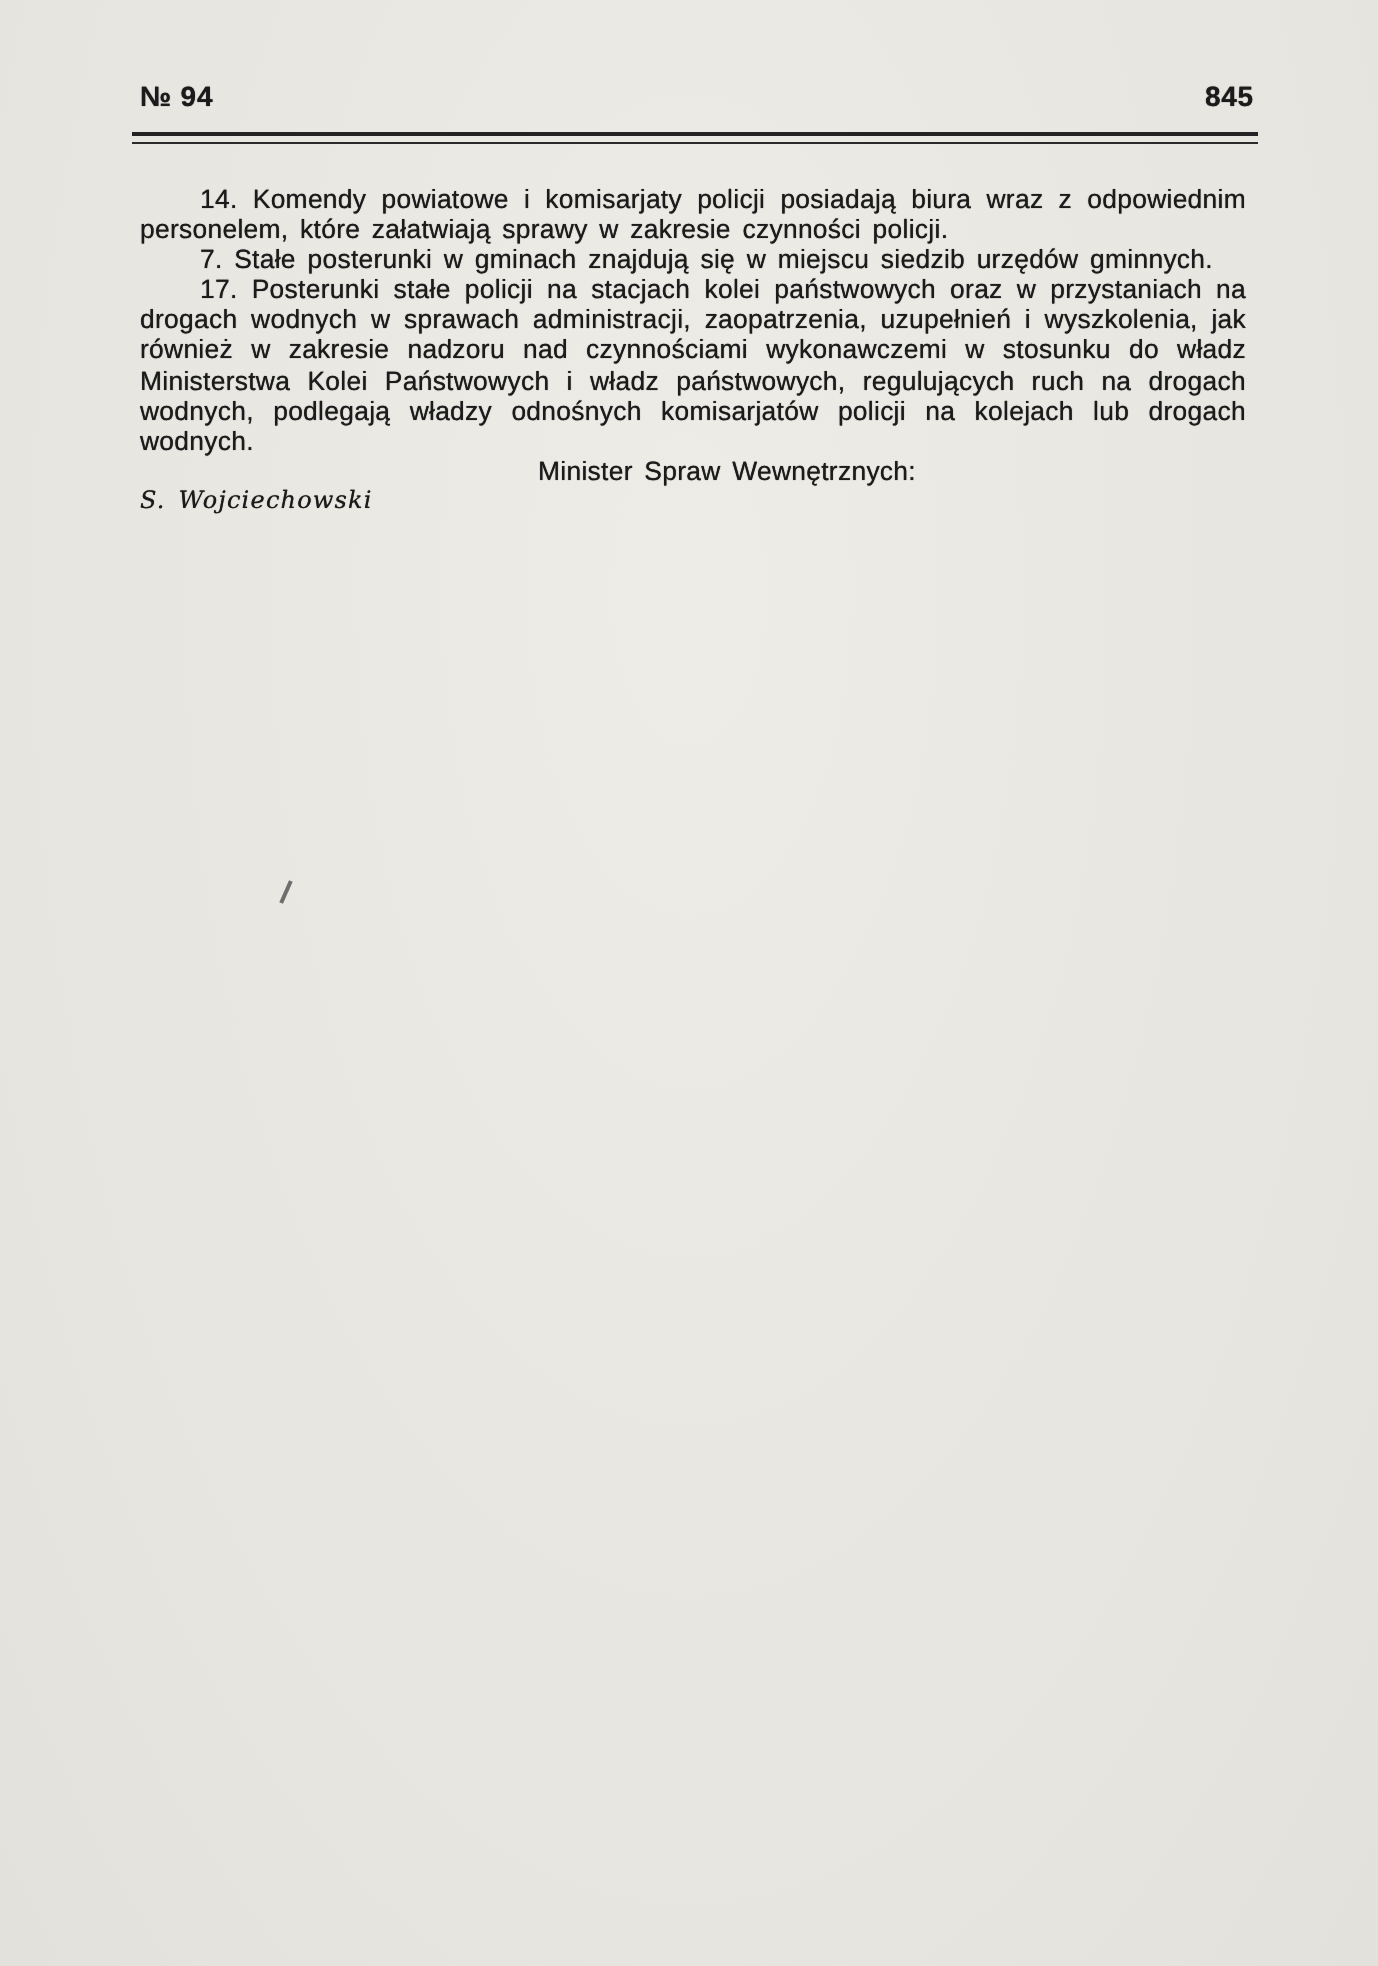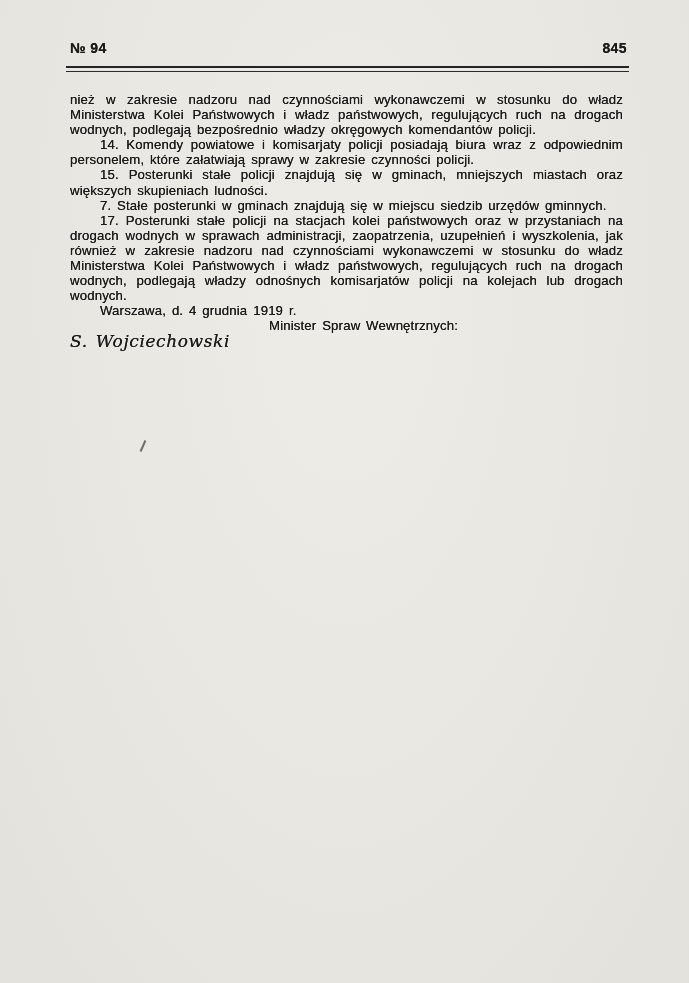--- a/index.html
+++ b/index.html
@@ -76,21 +76,21 @@
   .minister-line {
     margin-top: 14px;
     text-align: center;
     padding-left: 34px;
   }
   .signature {
     margin-top: 5px;
     margin-left: 298px;
     font-family: "DejaVu Serif", serif;
     font-style: italic;
-    font-size: 17px;
+    font-size: 12px;
     letter-spacing: 0.6px;
     text-align: left;
     text-shadow: 0 0 0.4px #2a2a2a;
   }
   .scan-mark {
     position: absolute;
     top: 440px;
     left: 142px;
     width: 2px;
     height: 12px;
@@ -108,27 +108,24 @@
     <span class="issue">№ 94</span>
     <span class="pageno">845</span>
   </div>
 
   <div class="rule">
     <div class="thick"></div>
     <div class="thin"></div>
   </div>
 
   <div class="body-text">
-    <p>nież w zakresie nadzoru nad czynnościami wykonawczemi w stosunku do władz Ministerstwa Kolei Państwowych i władz państwowych, regulujących ruch na drogach wodnych, podlegają bezpośrednio władzy okręgowych komendantów policji.</p>
     <p class="indent">14.  Komendy powiatowe i komisarjaty policji posiadają biura wraz z odpowiednim personelem, które załatwiają sprawy w zakresie czynności policji.</p>
-    <p class="indent">15.  Posterunki stałe policji znajdują się w gminach, mniejszych miastach oraz większych skupieniach ludności.</p>
     <p class="indent">7.  Stałe posterunki w gminach znajdują się w miejscu siedzib urzędów gminnych.</p>
     <p class="indent">17.  Posterunki stałe policji na stacjach kolei państwowych oraz w przystaniach na drogach wodnych w sprawach administracji, zaopatrzenia, uzupełnień i wyszkolenia, jak również w zakresie nadzoru nad czynnościami wykonawczemi w stosunku do władz Ministerstwa Kolei Państwowych i władz państwowych, regulujących ruch na drogach wodnych, podlegają władzy odnośnych komisarjatów policji na kolejach lub drogach wodnych.</p>
 
-    <p class="dateline">Warszawa, d. 4 grudnia 1919 r.</p>
 
     <p class="minister-line">Minister Spraw Wewnętrznych:</p>
 
     <p class="signature">S. Wojciechowski</p>
   </div>
 
   <div class="scan-mark"></div>
 
 </div>
 

